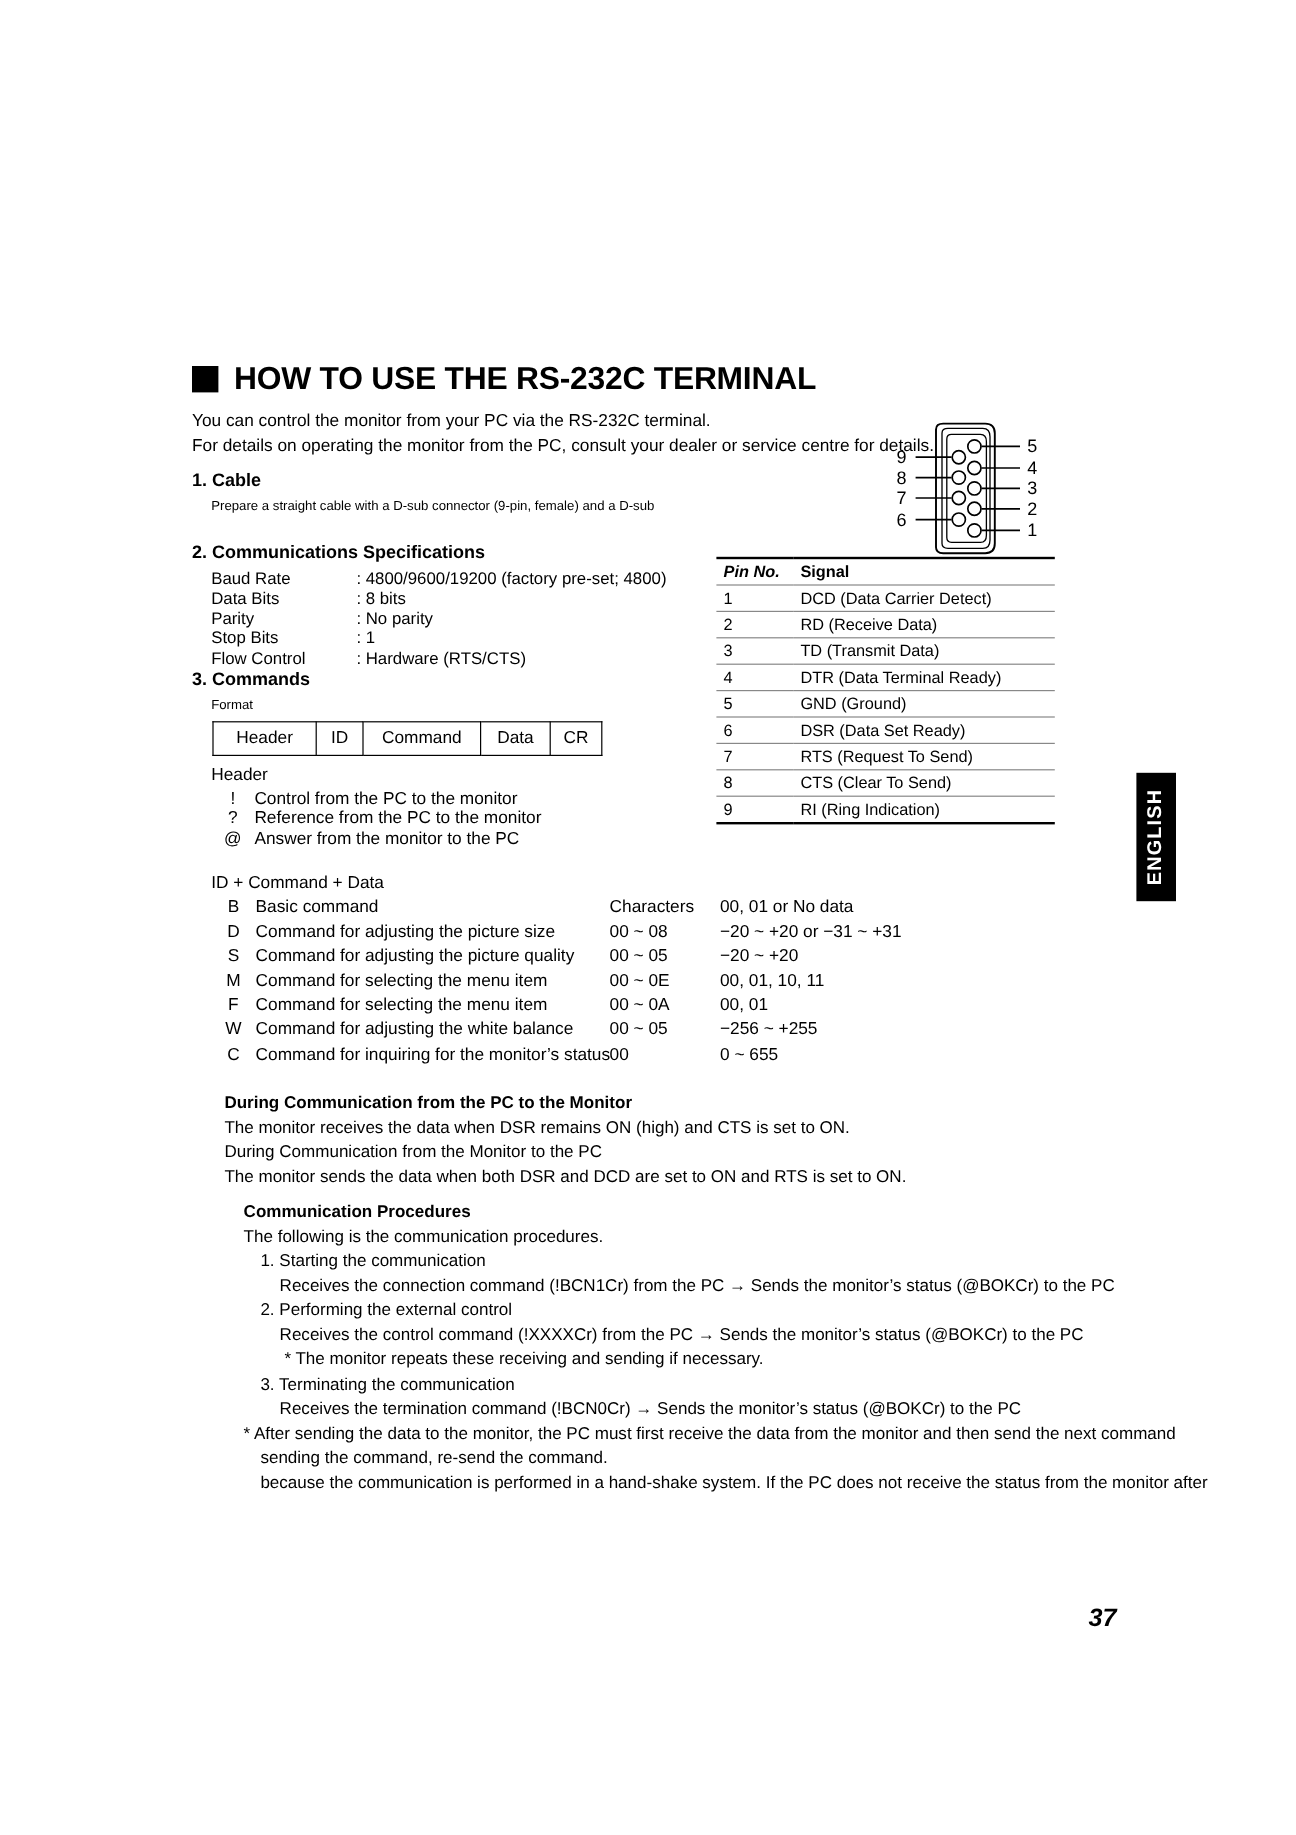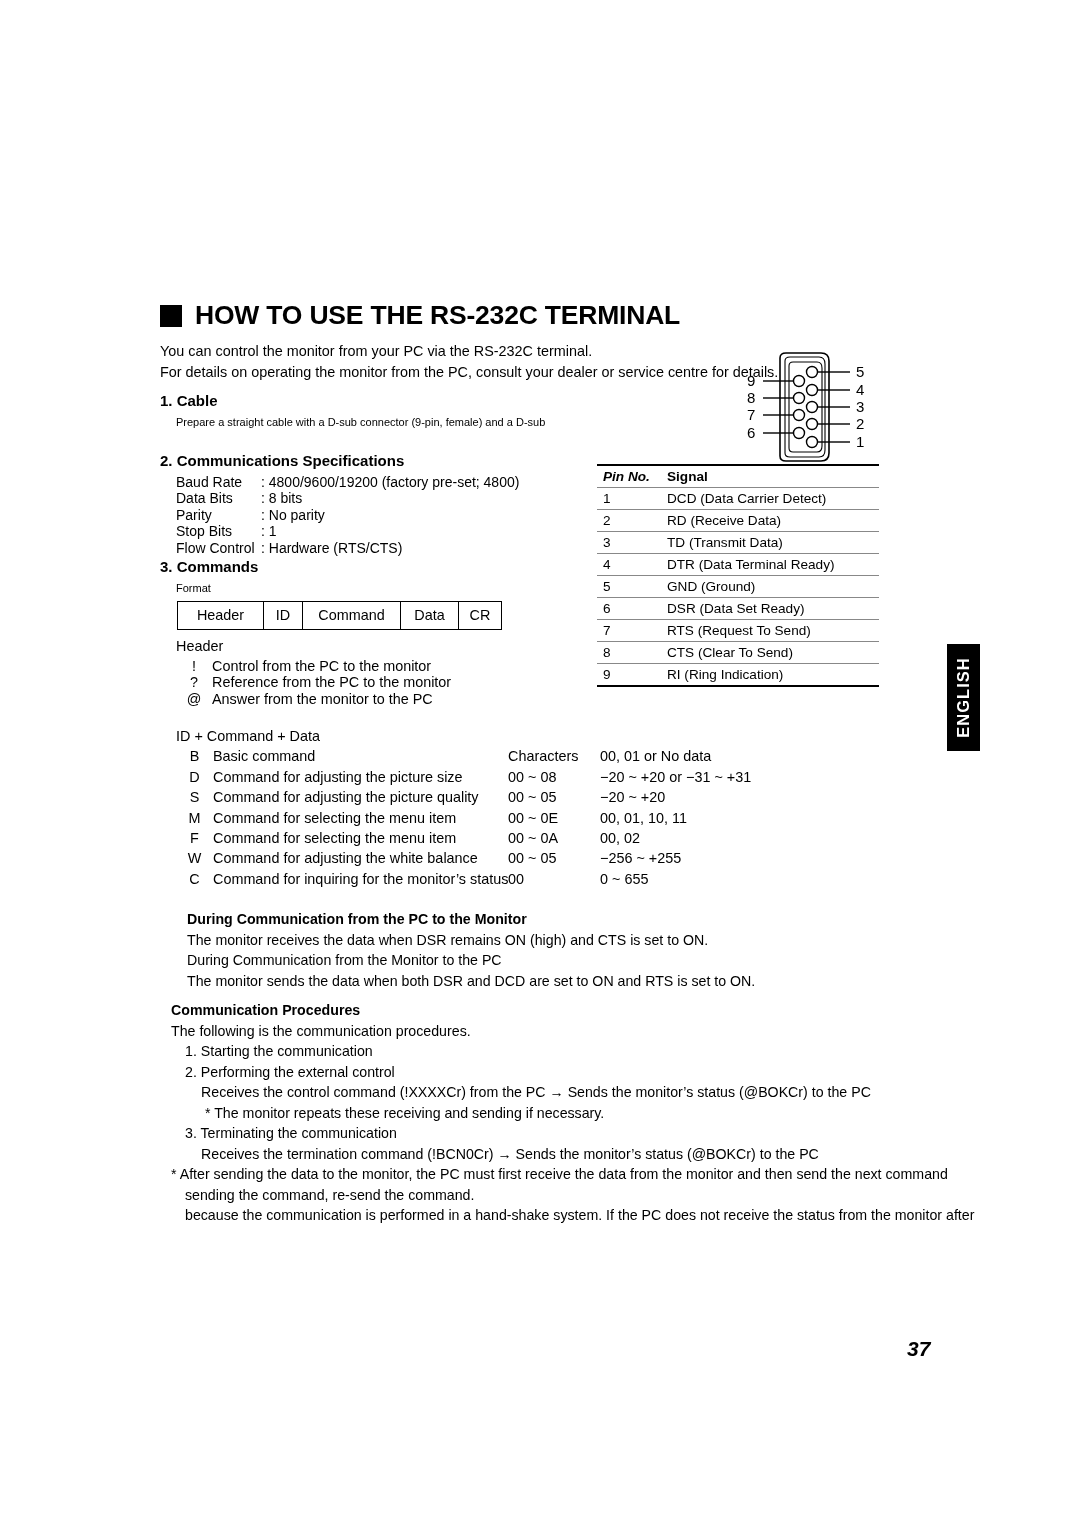--- a/index.html
+++ b/index.html
@@ -81,21 +81,21 @@
   
   .specs {
     position: absolute;
     left: 176px;
     top: 474px;
     font-size: 14px;
     line-height: 16.4px;
   }
   .specs .row { display: flex; white-space: nowrap; }
   .specs .k { width: 85px; display: inline-block; }
-  .specs .v { display: inline-block; }
+  .specs .v { display: inline-block; margin-left: 36px; }
 
   
   .fmt-table {
     position: absolute;
     left: 177px;
     top: 601px;
     border-collapse: collapse;
     font-size: 14.4px;
   }
   .fmt-table td {
@@ -393,21 +393,21 @@
     <div class="row">
       <span class="sym">M</span>
       <span class="desc">Command for selecting the menu item</span>
       <span class="chars">00 ~ 0E</span>
       <span class="range">00, 01, 10, 11</span>
     </div>
     <div class="row">
       <span class="sym">F</span>
       <span class="desc">Command for selecting the menu item</span>
       <span class="chars">00 ~ 0A</span>
-      <span class="range">00, 02</span>
+      <span class="range">00, 01</span>
     </div>
     <div class="row">
       <span class="sym">W</span>
       <span class="desc">Command for adjusting the white balance</span>
       <span class="chars">00 ~ 05</span>
       <span class="range">−256 ~ +255</span>
     </div>
     <div class="row">
       <span class="sym">C</span>
       <span class="desc">Command for inquiring for the monitor’s status</span>
@@ -416,24 +416,25 @@
     </div>
   </div>
 
   <div class="block" style="left:160px; top:909px;">
     <div style="font-weight:bold;">During Communication from the PC to the Monitor</div>
     <div>The monitor receives the data when DSR remains ON (high) and CTS is set to ON.</div>
     <div>During Communication from the Monitor to the PC</div>
     <div>The monitor sends the data when both DSR and DCD are set to ON and RTS is set to ON.</div>
   </div>
 
-  <div class="block" style="left:144px; top:1000px;">
+  <div class="block" style="left:176px; top:1000px;">
     <div style="font-weight:bold;">Communication Procedures</div>
     <div>The following is the communication procedures.</div>
     <div class="proc-line indent1">1. Starting the communication</div>
+    <div class="proc-line indent2">Receives the connection command (!BCN1Cr) from the PC → Sends the monitor’s status (@BOKCr) to the PC</div>
     <div class="proc-line indent1">2. Performing the external control</div>
     <div class="proc-line indent2">Receives the control command (!XXXXCr) from the PC → Sends the monitor’s status (@BOKCr) to the PC</div>
     <div class="proc-line indent3">* The monitor repeats these receiving and sending if necessary.</div>
     <div class="proc-line indent1">3. Terminating the communication</div>
     <div class="proc-line indent2">Receives the termination command (!BCN0Cr) → Sends the monitor’s status (@BOKCr) to the PC</div>
     <div class="proc-line">* After sending the data to the monitor, the PC must first receive the data from the monitor and then send the next command</div>
     <div class="proc-line indent1">sending the command, re-send the command.</div>
     <div class="proc-line indent1">because the communication is performed in a hand-shake system. If the PC does not receive the status from the monitor after</div>
   </div>
 

